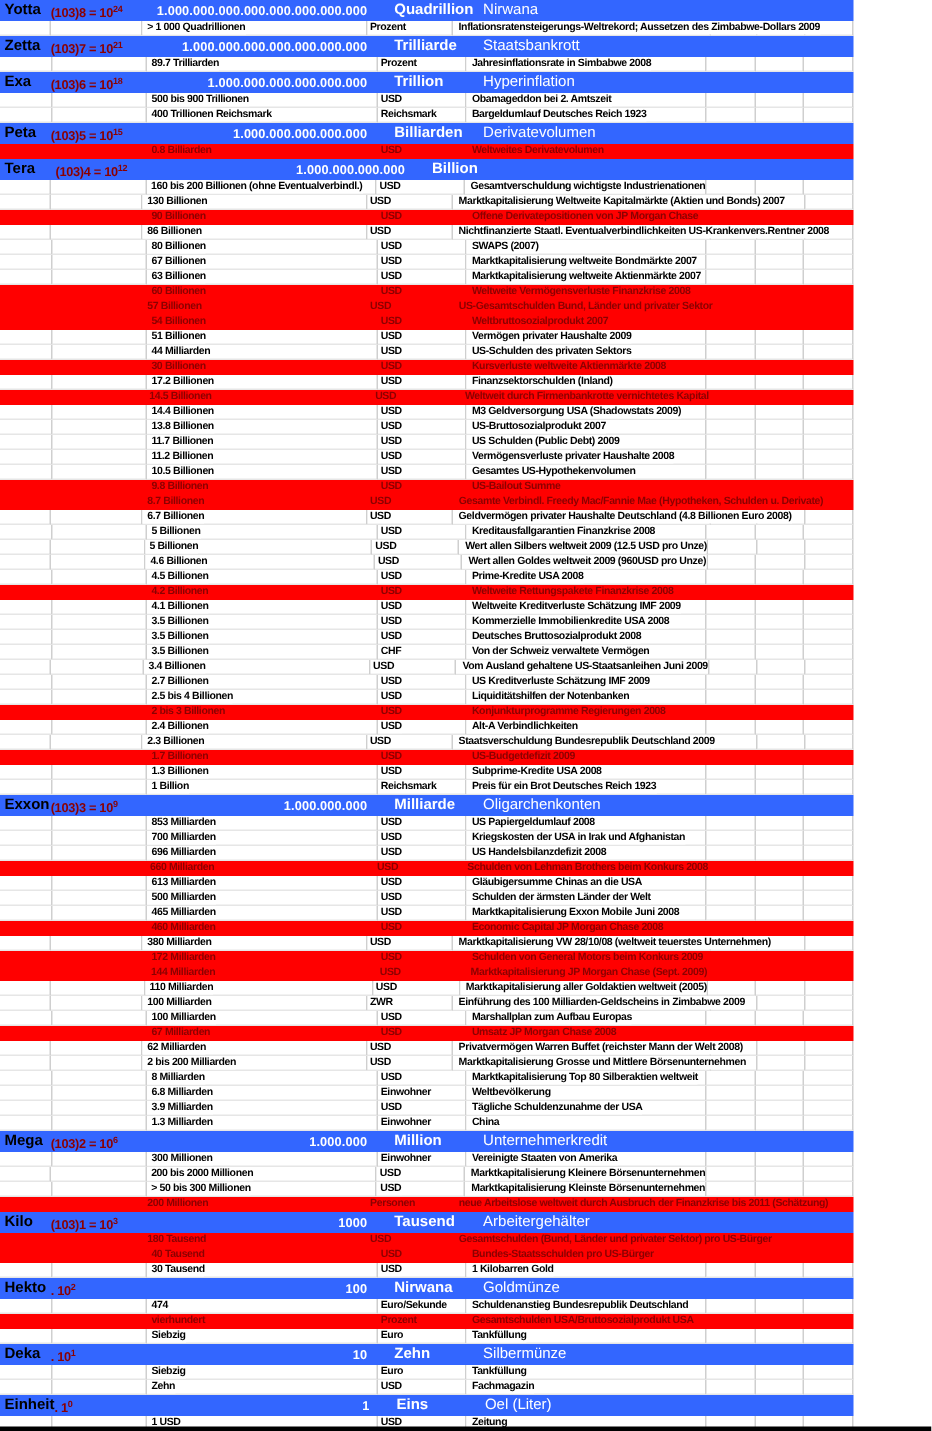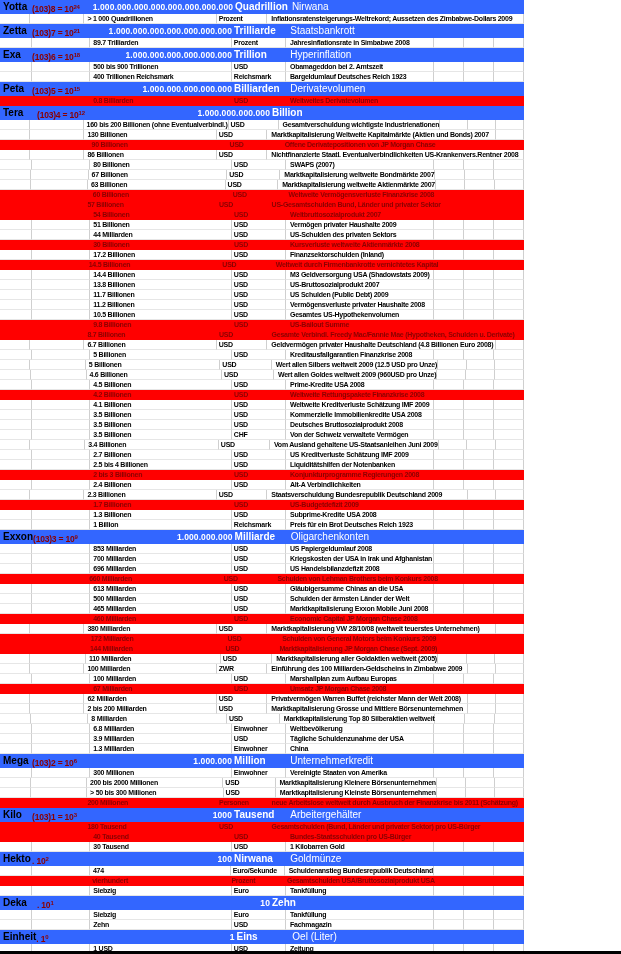--- a/index.html
+++ b/index.html
@@ -1,29 +1,29 @@
 <!DOCTYPE html>
 <html style="--blue: #3366FF; --red: #FF0000; --redtext: #8B0000; --power: #8B0000;"><head>
 <meta charset="utf-8">
 <style>
   * { box-sizing: border-box; margin: 0; padding: 0; }
   html, body { width: 621px; height: 954px; overflow: hidden; background: #fff; }
   body { font-family: "Liberation Sans", sans-serif; position: relative; }
 
-  .table { display: flex; flex-direction: column; width: 524px; }
+  .table { display: flex; flex-direction: column; width: 569px; }
   .row { display: flex; width: 100%; }
 
   
   .row.header { height: 14px; background: var(--blue, #3366FF); }
   .row.header .cell { border: none; overflow: visible; white-space: nowrap; }
   .header .c1 { color: #000; font-size: 10px; font-weight: bold; line-height: 14px; padding-left: 3px; }
   .header .c2 { color: var(--power, #8B0000); font-size: 8.5px; font-weight: bold; line-height: 14px; letter-spacing: -0.2px; }
   .header .c2 sup { font-size: 6px; vertical-align: 3px; }
   .header .c3 { color: #fff; font-size: 8.5px; font-weight: bold; line-height: 14px; padding-left: 3px; letter-spacing: 0.1px; text-align: right; }
-  .header .c4 { color: #fff; font-size: 10px; font-weight: bold; line-height: 14px; padding-left: 2px; }
+  .header .c4 { color: #fff; font-size: 10px; font-weight: bold; line-height: 14px; padding-left: 2px; margin-left: 16px; }
   .header .c5 { color: #fff; font-size: 10px; font-weight: normal; line-height: 14px; padding-left: 4px; }
 
   
   .row.data { height: 10px; background: #fff; font-weight: bold; font-size: 7px; letter-spacing: -0.25px; color: #000; }
   .row.data .cell { border-right: 1px solid #cfcfcf; border-bottom: 1px solid #e6e6e6; }
   .row.data .c9 { border-right: none; }
   .row.data span { display: inline-block; height: 9px; line-height: 9px; white-space: nowrap; background: #fff; position: relative; z-index: 2; }
   .row.data .c3 span { padding-left: 3px; }
   .row.data .c4 span { padding-left: 2px; }
   .row.data .c5 span { padding-left: 4px; }
@@ -993,20 +993,21 @@
     <div class="cell c6"></div>
     <div class="cell c7"></div>
     <div class="cell c8"></div>
     <div class="cell c9"></div>
   </div>
     <div class="row header">
     <div class="cell c1">Deka</div>
     <div class="cell c2"><span class="pb">. 10</span><sup>1</sup></div>
     <div class="cell c3">10</div>
     <div class="cell c4">Zehn</div>
+    <div class="cell c5">Silbermünze</div>
     <div class="cell c6"></div>
     <div class="cell c7"></div>
     <div class="cell c8"></div>
     <div class="cell c9"></div>
   </div>
     <div class="row data">
     <div class="cell c1"></div>
     <div class="cell c2"></div>
     <div class="cell c3"><span>Siebzig</span></div>
     <div class="cell c4"><span>Euro</span></div>

